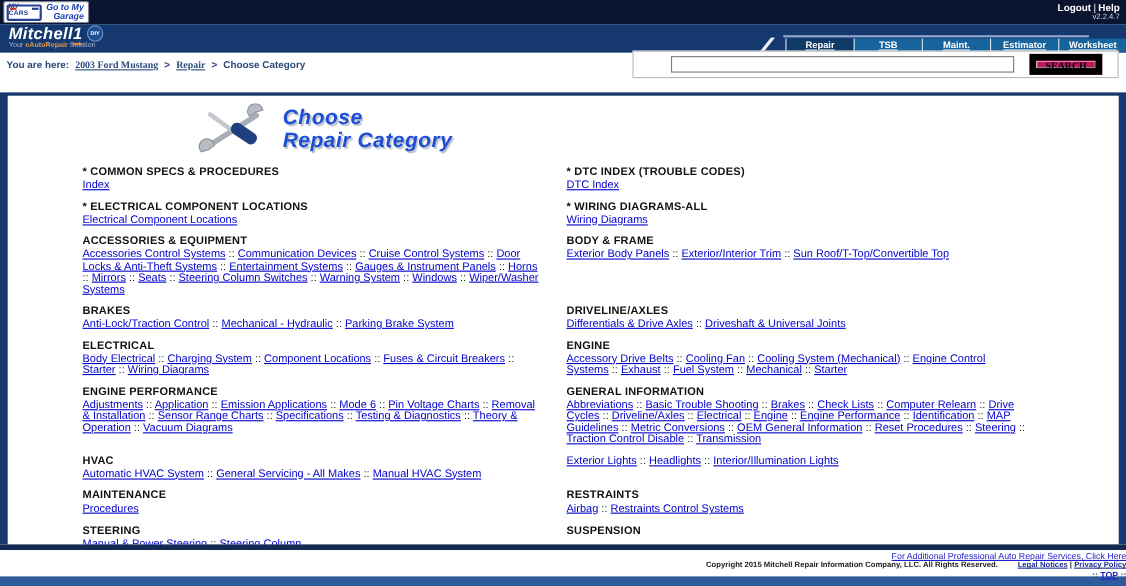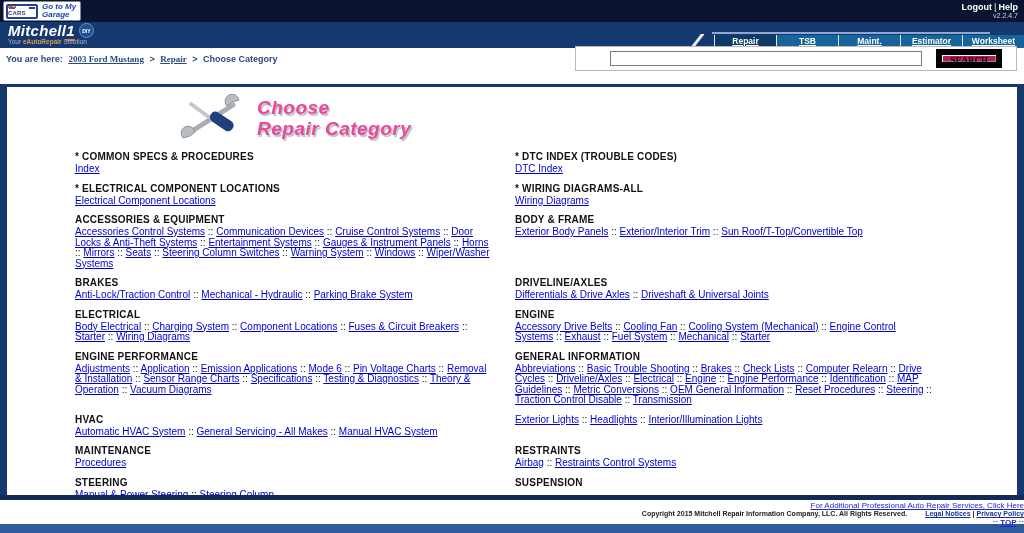--- a/index.html
+++ b/index.html
@@ -7,21 +7,21 @@
   body { font-family:"Liberation Sans", sans-serif; }
   .page { position:relative; width:1024px; height:533px; background:#ffffff; overflow:hidden; }
 
   
   .topbar { position:relative; height:22px; background:#0b142e; }
   .garage-btn { position:absolute; left:3px; top:1px; height:20px; background:#ffffff; border:1px solid #7e8699; border-radius:2px; display:flex; align-items:center; padding:1px 4px 1px 2px; cursor:pointer; }
   .plate { width:32px; height:15px; background:#ffffff; border:2px solid #27408f; border-radius:2px; position:relative; display:flex; align-items:flex-end; justify-content:center; margin-right:4px; }
   .plate-label { font-size:6px; font-weight:bold; color:#27408f; line-height:7px; letter-spacing:0.2px; }
   .plate:before { content:""; position:absolute; left:1px; top:1px; width:6px; height:2px; background:#c0392b; }
   .plate:after { content:""; position:absolute; right:1px; top:1px; width:6px; height:2px; background:#27408f; }
-  .garage-label { font-size:8px; font-weight:bold; font-style:italic; color:#1c3fae; line-height:8px; }
+  .garage-label { font-size:8px; font-weight:bold; font-style:italic; color:#1c3fae; line-height:8px;text-align:right; }
   .topbar-right { position:absolute; right:6px; top:2px; text-align:right; }
   .topbar-links { font-size:9px; font-weight:bold; color:#ffffff; line-height:10px; }
   .topbar-links a { color:#ffffff; cursor:pointer; }
   .topbar-links .pipe { color:#aab4cc; margin:0 2px; }
   .version { font-size:7px; color:#cdd5e6; line-height:8px; }
 
   
   .header { position:relative; height:26px; background:#15386e; }
   .logo { position:absolute; left:8px; top:1px; }
   .logo-line { display:flex; align-items:center; }
@@ -46,21 +46,21 @@
   .search-input { width:312px; height:15px; border:1px solid #7a7a7a; font-size:9px; padding:0 3px; margin-right:14px; }
   .search-btn { height:19px; padding:0 8px; background:#be185d; border:6px solid #000000; box-shadow:inset 1px 1px 0 #ffffff, inset -1px -1px 0 #8a8a8a; font-size:9px; font-weight:bold; color:#000000; cursor:pointer; font-family:Liberation Serif, serif; }
 
   
   .spacer { height:12px; background:#ffffff; }
   .main-wrap { background:#15386e; padding:3px 7px 0 7px; }
   .panel { background:#ffffff; height:408px; overflow:hidden; }
 
   .title-block { display:flex; align-items:flex-start; margin:7px 0 10px 172px; }
   .tools-icon { width:64px; height:48px; margin-right:14px; }
-  .page-title { font-size:19px; line-height:21px; font-weight:bold; font-style:italic; color:#ec4899; text-shadow:1.5px 1.5px 1px #b9bec7; letter-spacing:0.5px; padding-top:3px; }
+  .page-title { font-size:19px; line-height:21px; font-weight:bold; font-style:italic; color:#1d4ed8; text-shadow:1.5px 1.5px 1px #b9bec7; letter-spacing:0.5px; padding-top:3px; }
 
   .cats { display:grid; grid-template-columns:440px 440px; padding-left:68px; }
   .cat { margin-bottom:9px; padding-right:22px; }
   .cat-title { font-size:10px; font-weight:bold; color:#111111; line-height:10px; margin-bottom:2px; letter-spacing:0.2px; }
   .cat-links { font-size:10px; line-height:10.5px; color:#111111; }
   .cat-links a { color:#0000cc; text-decoration:underline; cursor:pointer; }
   .sep { color:#111111; }
 
   
   .footer-sep { height:5px; background:#132a52; }

